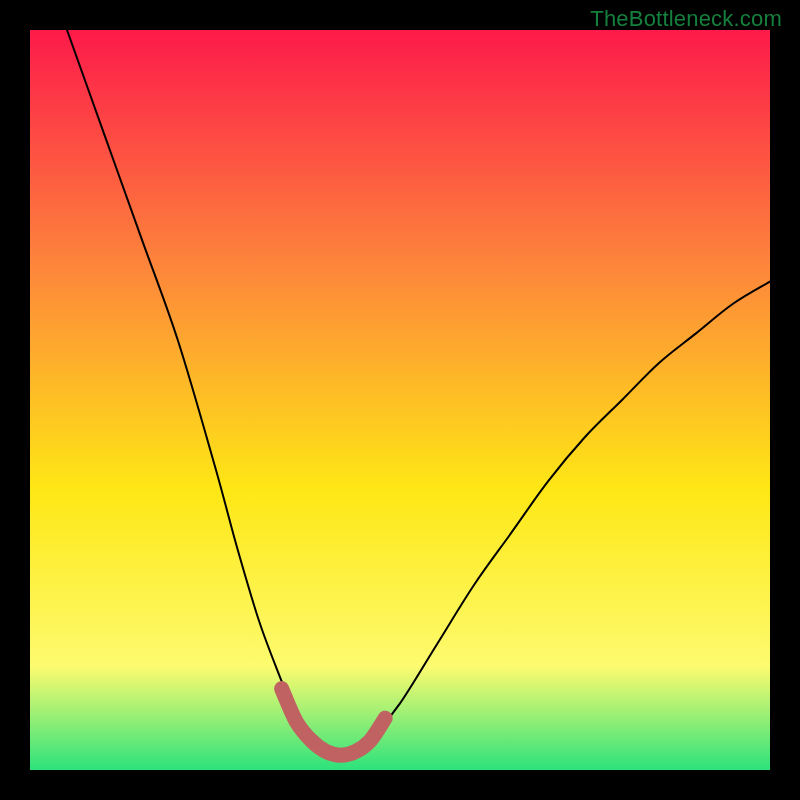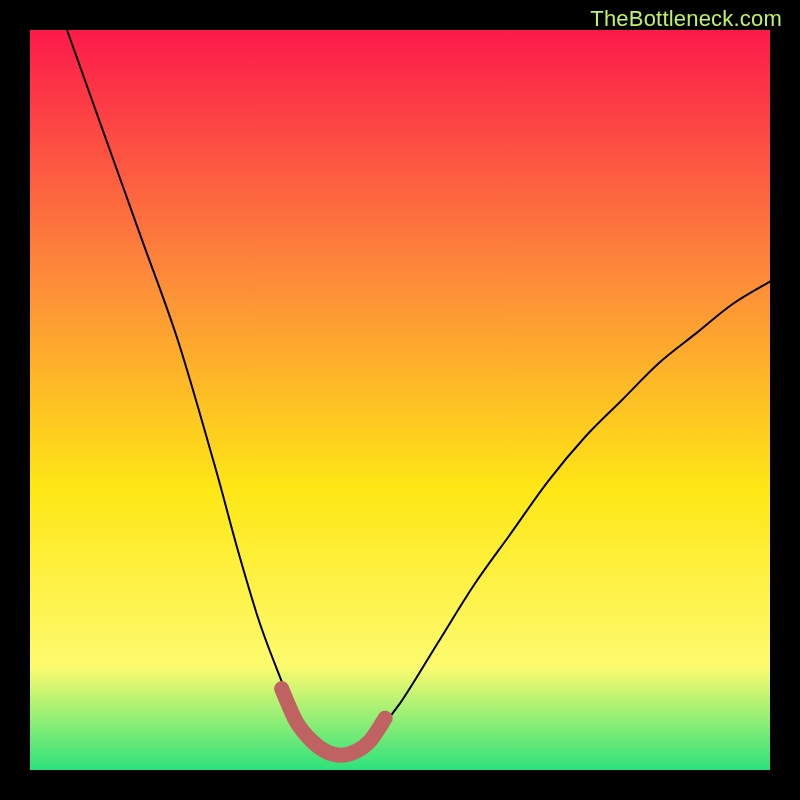--- a/index.html
+++ b/index.html
@@ -15,21 +15,21 @@
     width: 800px;
     height: 800px;
     background: #000;
   }
   .watermark {
     position: absolute;
     top: 6px;
     right: 18px;
     font-family: Arial, Helvetica, sans-serif;
     font-size: 22px;
-    color: #bef264;
+    color: #15803d;
     font-weight: 500;
     letter-spacing: 0.2px;
     z-index: 10;
   }
   .plot-area {
     position: absolute;
     left: 30px;
     top: 30px;
     width: 740px;
     height: 740px;

